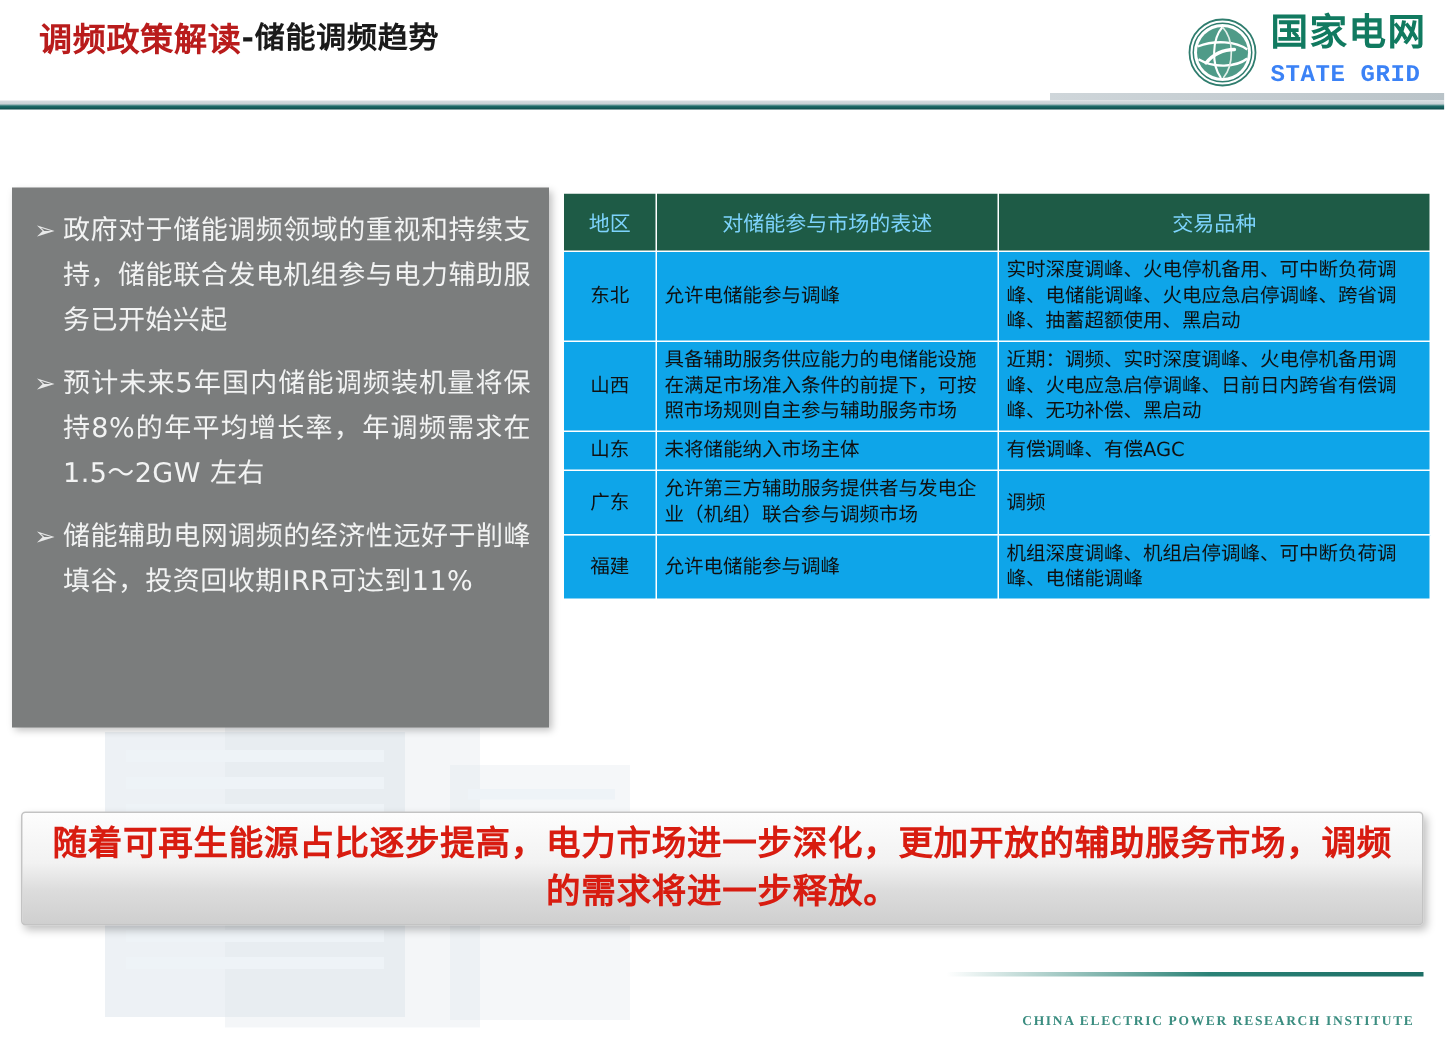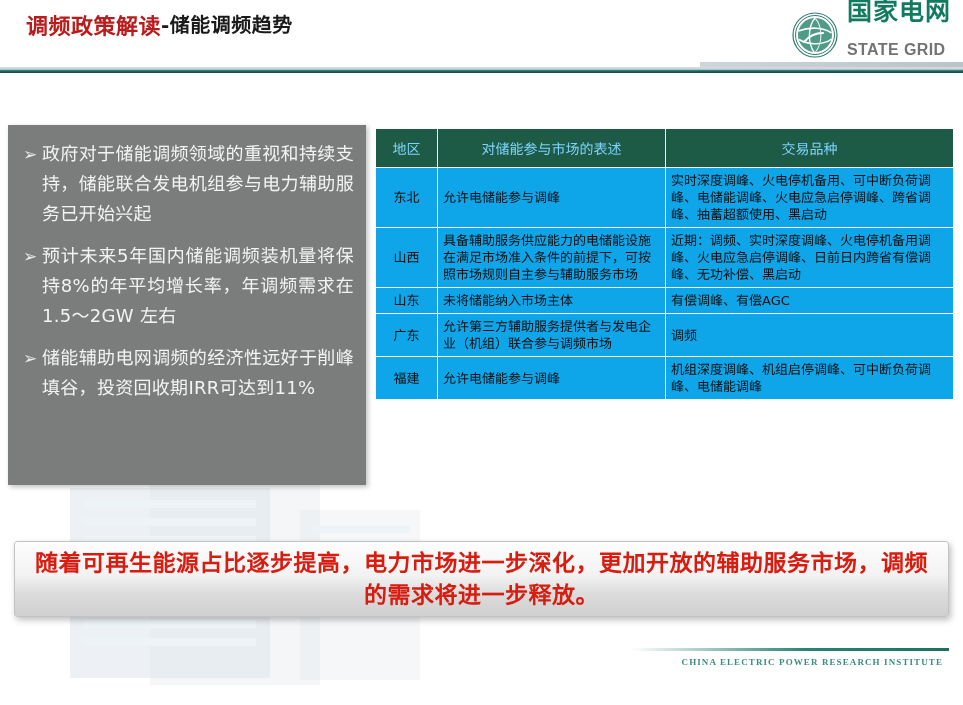--- a/index.html
+++ b/index.html
@@ -113,27 +113,27 @@
   }
   .logo-cn {
     font-family: "DejaVu Sans", "Liberation Sans", sans-serif;
     font-size: 25px;
     font-weight: bold;
     color: #117a60;
     letter-spacing: 1px;
     display: block;
   }
   .logo-en {
-    font-family: Liberation Sans, sans-serif;
+    font-family: Liberation Mono, monospace;
     font-size: 16px;
     font-weight: bold;
-    color: #737373;
+    color: #3b82f6;
     letter-spacing: .4px;
     display: block;
-    margin-top: 18px;
+    margin-top: 8px;
   }
 
   
   .bullets-panel {
     position: absolute;
     left: 8px;
     top: 125px;
     width: 358px;
     height: 360px;
     background: #7b7d7d;
@@ -250,21 +250,21 @@
   .footer-cn {
     display: block;
     font-family: "DejaVu Sans", "Liberation Sans", sans-serif;
     font-size: 23px;
     font-weight: bold;
     color: #2d7f72;
     letter-spacing: 2px;
   }
   .footer-en {
     display: block;
-    margin-top: 4px;
+    margin-top: 22px;
     font-family: "Liberation Serif", "DejaVu Serif", serif;
     font-size: 9px;
     font-weight: bold;
     color: #3b8d80;
     letter-spacing: 1.1px;
   }
 </style>
 </head>
 <body>
 

